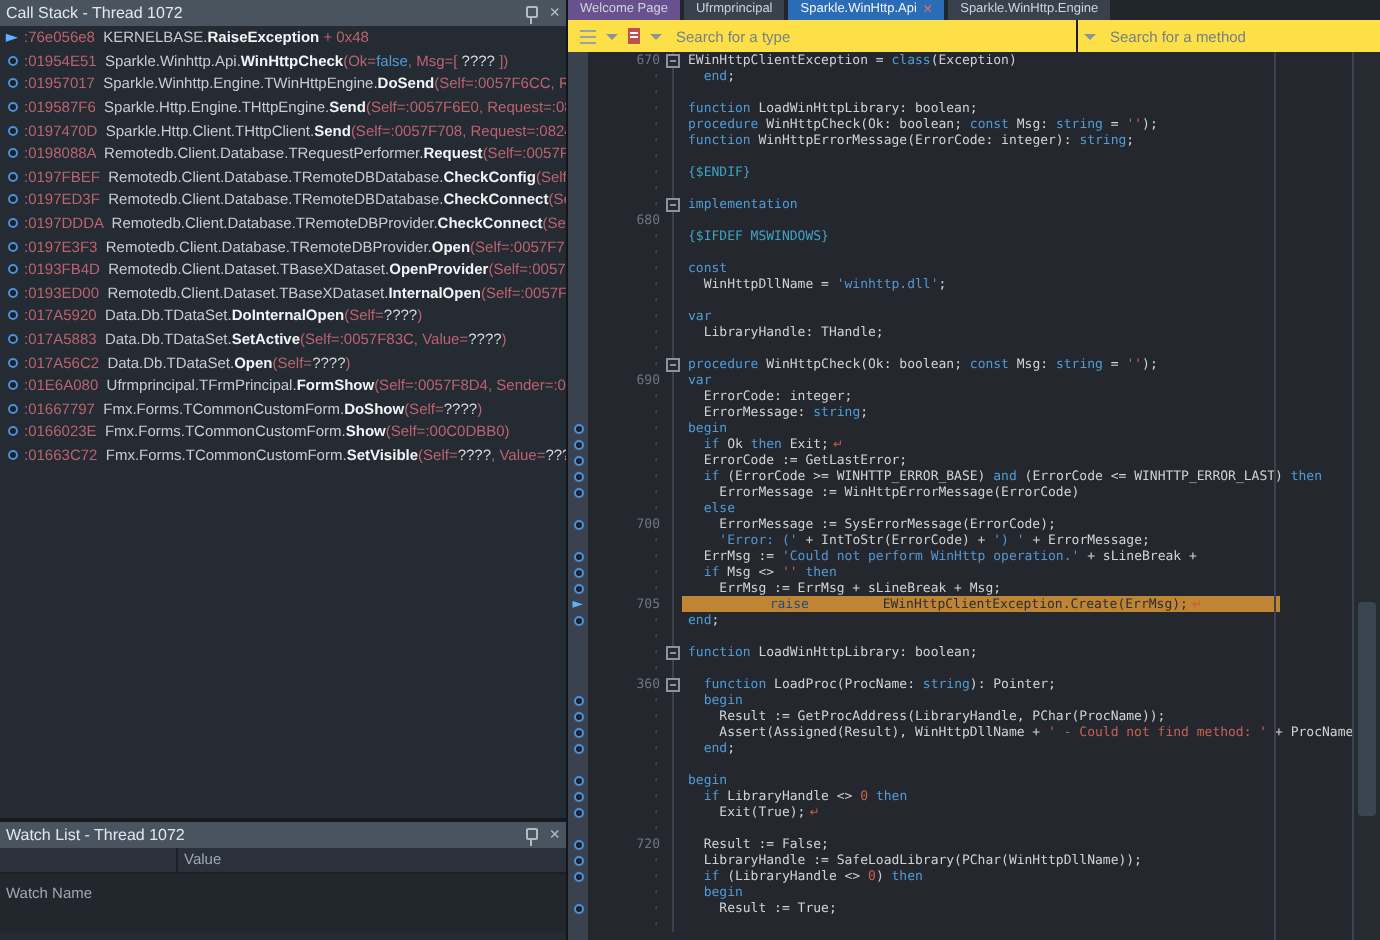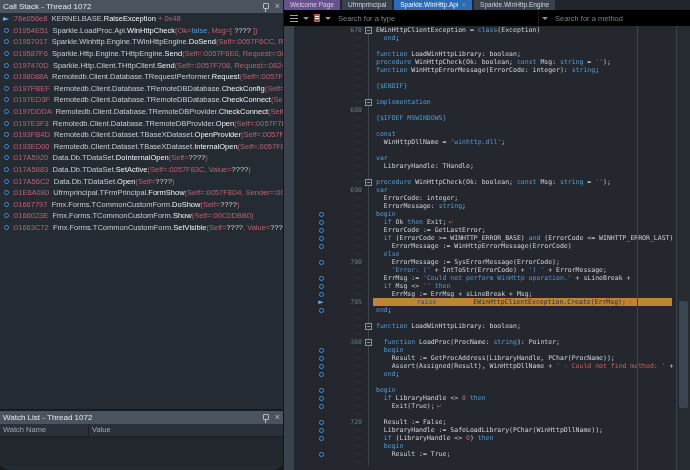--- a/index.html
+++ b/index.html
@@ -1,68 +1,68 @@
 <!DOCTYPE html>
 <html><head>
 <meta charset="utf-8">
 <style>
   html,body{margin:0;padding:0;background:#14181d;width:690px;height:470px;overflow:hidden;
     font-family:"Liberation Sans",sans-serif;-webkit-font-smoothing:antialiased;}
   .root{position:relative;width:690px;height:470px;background:#171b20;}
 
   
-  .left{position:absolute;left:0;top:0;width:283px;height:470px;background:#252b32;border-right:1px solid #12151a;border-radius:10px;}
+  .left{position:absolute;left:0;top:0;width:283px;height:470px;background:#252b32;border-right:1px solid #12151a;}
   .panel-title{height:13px;background:#49545f;display:flex;align-items:center;padding:0 3px;
     color:#e2e7ec;font-size:8px;white-space:nowrap;overflow:hidden;}
   .panel-title .sp{flex:1;}
   .pin{width:7px;height:9px;position:relative;display:inline-block;margin-right:6px;}
   .pin::before{content:"";position:absolute;top:1px;left:1px;width:4px;height:4px;border:1px solid #b2bac2;border-radius:1px;}
   .pin::after{content:"";position:absolute;top:7px;left:3px;width:1px;height:3px;background:#b2bac2;}
   .xicon{color:#b2bac2;font-size:9px;line-height:9px;display:inline-block;}
 
   .cs-rows{height:396px;overflow:hidden;}
   .cs-row{height:11.6px;display:flex;align-items:center;white-space:nowrap;overflow:hidden;}
   .cs-ico{width:12px;flex:0 0 12px;display:flex;justify-content:center;align-items:center;}
   .cs-ring{width:3px;height:3px;border:1px solid #4a8fe0;border-radius:50%;background:#1c2127;}
   .cs-arrow{color:#5fb0ff;font-size:8px;line-height:8px;font-family:"DejaVu Sans",sans-serif;}
   .cs-text{font-size:7.5px;color:#c6ccd2;white-space:pre;overflow:hidden;}
   .cs-a{color:#bb6370;}
   .cs-u{color:#c6ccd2;}
-  .cs-m{color:#f1f4f7;font-weight:normal;margin-top:32px;}
+  .cs-m{color:#f1f4f7;font-weight:bold;margin-top:32px;}
   .cs-p{color:#bb6370;}
   .cs-w{color:#d3d7db;}
   .cs-b{color:#4f9bd5;}
 
   .splitter{height:2px;background:#171b20;}
   .watch{background:#22272e;height:55px;}
   .watch-head{position:relative;height:12px;background:#2a313a;border-bottom:1px solid #1b2026;}
-  .watch-head .c1{position:absolute;left:3px;top:1px;font-size:7.5px;color:#9fa7b0;}
+  .watch-head .c1{position:absolute;left:3px;top:18px;font-size:7.5px;color:#9fa7b0;}
   .watch-head .c2{position:absolute;left:92px;top:1px;font-size:7.5px;color:#9fa7b0;}
   .watch-head .sep{position:absolute;left:88px;top:0;bottom:0;width:1px;background:#1b2026;}
 
   
   .right{position:absolute;left:284px;top:0;width:406px;height:470px;background:#24282e;}
   .tabbar{height:10px;background:#21262c;display:flex;overflow:hidden;}
   .tab{height:10px;line-height:10px;font-size:6.5px;color:#ced4db;padding:0 6px;background:#39414d;
     margin-right:2px;white-space:nowrap;display:flex;align-items:center;gap:3px;}
   .tab.welcome{background:#68518f;}
   .tab.active{background:#2a6cb5;color:#f2f6fa;}
   .tab .tclose{color:#e8705f;font-size:8px;line-height:8px;}
-  .toolbar{height:16px;background:#000000;border-bottom:1px solid #1a1e24;display:flex;align-items:center;padding:0 4px;}
+  .toolbar{height:16px;background:#fde047;border-bottom:1px solid #1a1e24;display:flex;align-items:center;padding:0 4px;}
   .tb-ico1{width:8px;height:7px;margin:0 2px;background:repeating-linear-gradient(#9aa3ad 0 1px,transparent 1px 3px);}
   .tb-ico2{width:6px;height:8px;margin:0 2px;background:linear-gradient(#fff 0 0) no-repeat 1px 2px/4px 1px,
     linear-gradient(#fff 0 0) no-repeat 1px 4px/4px 1px,#c0504e;}
   .chev{width:0;height:0;border-left:3px solid transparent;border-right:3px solid transparent;border-top:3px solid #8a93a0;margin:0 3px;}
   .tb-search{color:#768088;font-size:7.5px;margin-left:4px;flex:1;white-space:nowrap;overflow:hidden;}
   .tb-right{display:flex;align-items:center;width:147px;flex:0 0 147px;border-left:1px solid #1a1e24;height:100%;margin-left:11px;}
 
   .editor{position:absolute;left:0;top:26px;right:0;bottom:0;}
   .lines{position:absolute;left:0;top:0;right:13px;bottom:0;overflow:hidden;background:#24282e;}
   .lines::before{content:"";position:absolute;left:0;top:0;bottom:0;width:10px;background:#39424d;}
-  .ln{display:flex;height:8px;position:relative;padding-left:32px;}
+  .ln{display:flex;height:8px;position:relative;}
   .ln-strip{width:10px;flex:0 0 10px;display:flex;align-items:center;justify-content:center;position:relative;z-index:1;}
   .bp-dot{width:3px;height:3px;border:1px solid #4a8fe0;border-radius:50%;background:#1c2127;}
   .exec-arrow{color:#5fb0ff;font-size:7px;line-height:7px;font-family:"DejaVu Sans",sans-serif;}
   .ln-num{width:36px;flex:0 0 36px;text-align:right;padding-right:3px;font-family:"DejaVu Sans Mono",monospace;
     font-size:6.5px;line-height:8px;color:#6b7684;}
   .ln-num.dim{color:#515b66;}
   .ln-fold{width:8px;flex:0 0 8px;position:relative;background:linear-gradient(#3a424c,#3a424c) no-repeat 3px 0/1px 100%;
     display:flex;align-items:center;}
   .fbox{width:5px;height:5px;border:1px solid #8a93a0;box-sizing:content-box;margin-left:0px;
     background:linear-gradient(#8a93a0,#8a93a0) no-repeat center/3px 1px,#262b31;}
@@ -97,21 +97,21 @@
         <div class="cs-row">
           <span class="cs-ico">
             <span class="cs-arrow">►</span>
           </span>
           <span class="cs-text"><span class="cs-a">:76e056e8 </span><span class="cs-u"> KERNELBASE.</span><span class="cs-m">RaiseException</span><span class="cs-p"> + 0x48</span></span>
         </div>
         <div class="cs-row">
           <span class="cs-ico">
             <span class="cs-ring"></span>
           </span>
-          <span class="cs-text"><span class="cs-a">:01954E51 </span><span class="cs-u"> Sparkle.LoadProc.Api.</span><span class="cs-m">WinHttpCheck</span><span class="cs-p">(Ok=</span><span class="cs-b">false</span><span class="cs-p">, Msg=[ </span><span class="cs-w">????</span><span class="cs-p"> ])</span></span>
+          <span class="cs-text"><span class="cs-a">:01954E51 </span><span class="cs-u"> Sparkle.Winhttp.Api.</span><span class="cs-m">WinHttpCheck</span><span class="cs-p">(Ok=</span><span class="cs-b">false</span><span class="cs-p">, Msg=[ </span><span class="cs-w">????</span><span class="cs-p"> ])</span></span>
         </div>
         <div class="cs-row">
           <span class="cs-ico">
             <span class="cs-ring"></span>
           </span>
           <span class="cs-text"><span class="cs-a">:01957017 </span><span class="cs-u"> Sparkle.Winhttp.Engine.TWinHttpEngine.</span><span class="cs-m">DoSend</span><span class="cs-p">(Self=:0057F6CC, Request=</span></span>
         </div>
         <div class="cs-row">
           <span class="cs-ico">
             <span class="cs-ring"></span>

